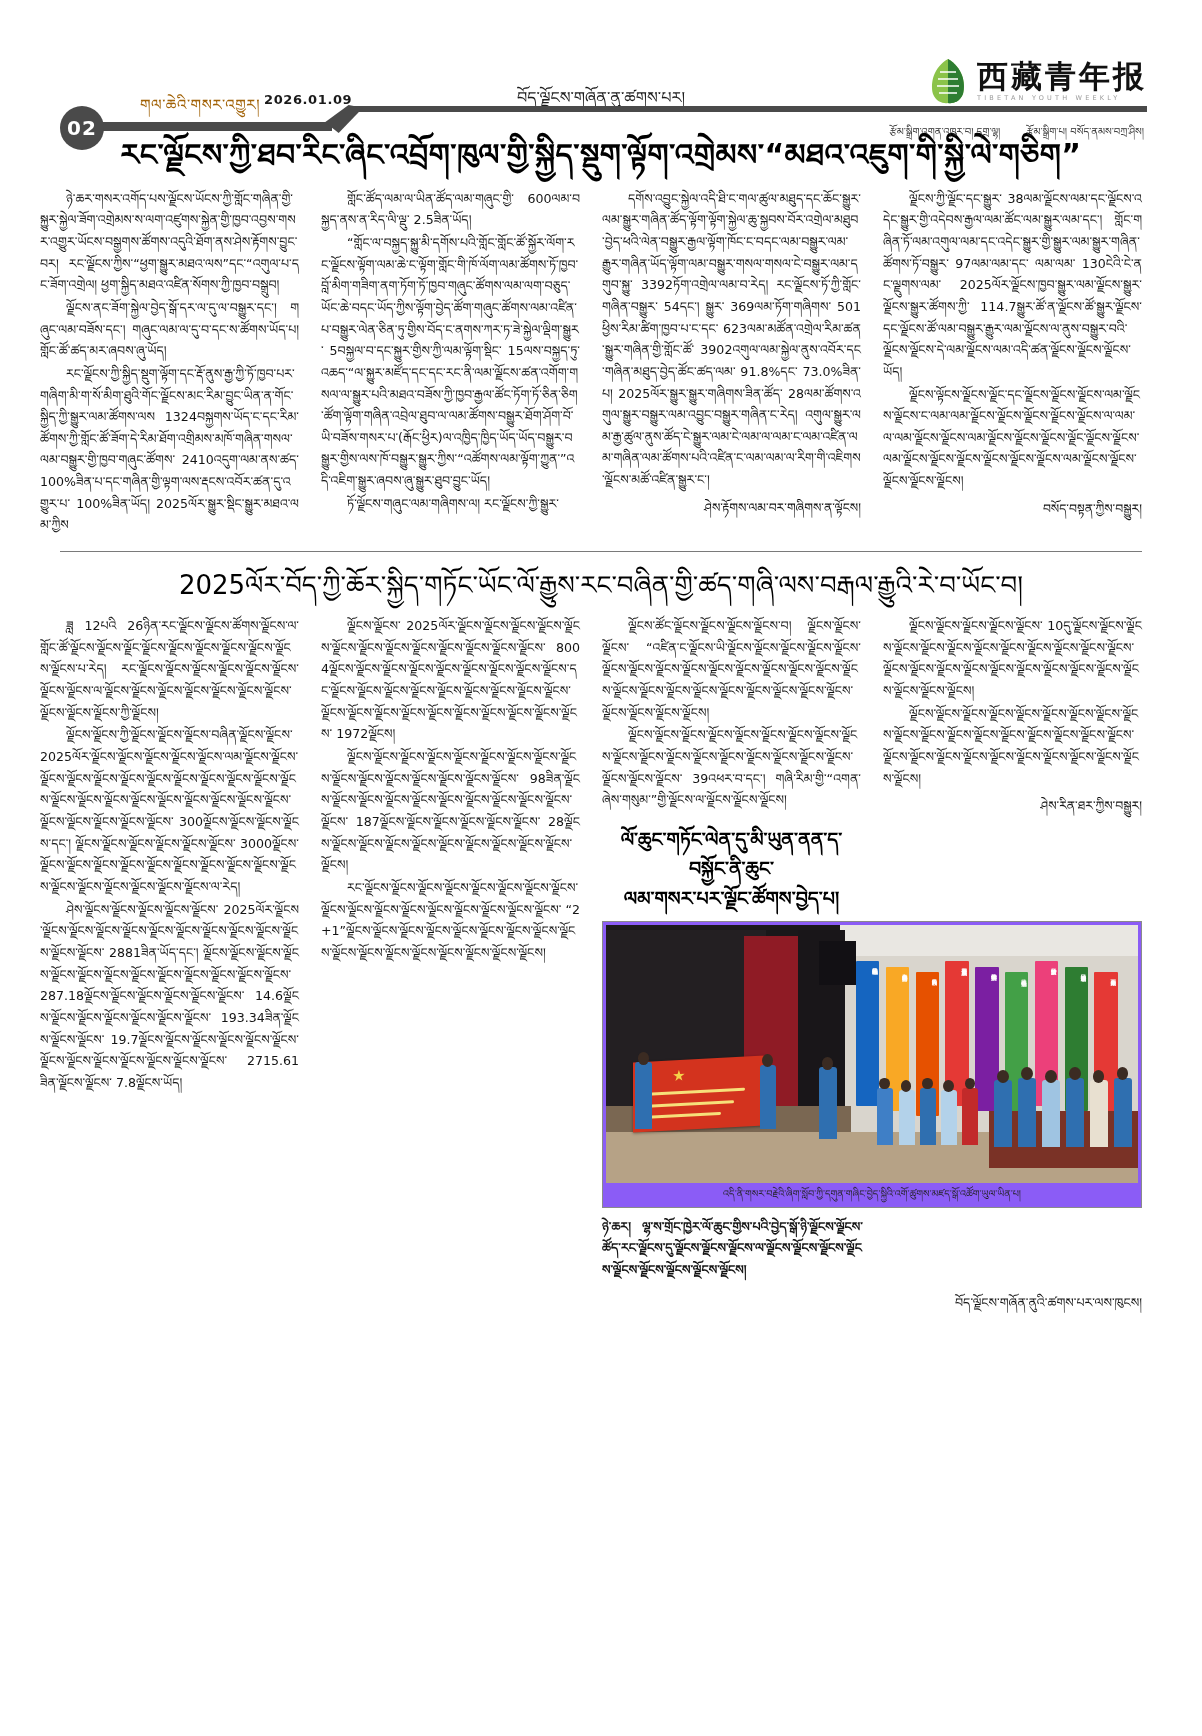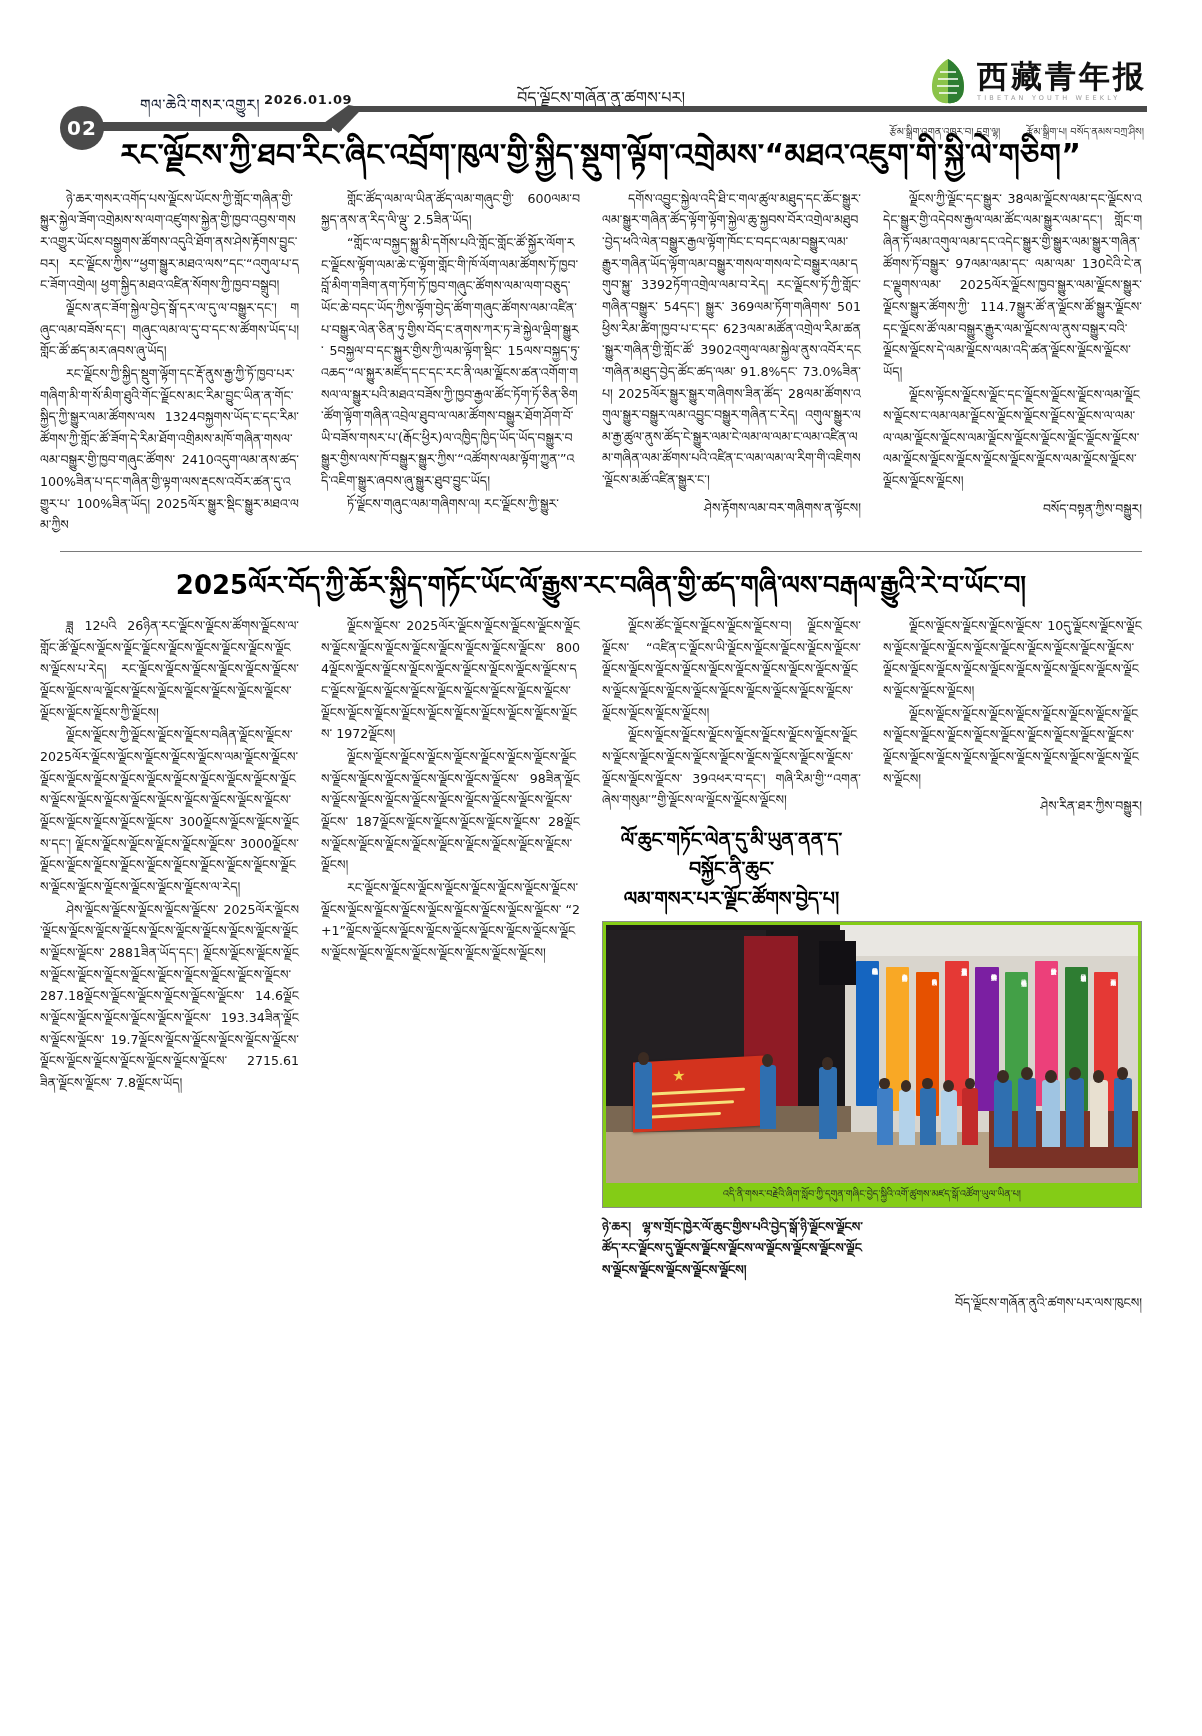--- a/index.html
+++ b/index.html
@@ -26,21 +26,21 @@
   }
   .folio-bar { position:absolute; left:92px; top:122px; width:240px; height:9px; background:#4a4a4a; z-index:2; }
   .folio-diag {
     position:absolute; left:325px; top:105px; width:38px; height:28px;
     background:#4a4a4a; z-index:2;
     clip-path: polygon(0% 62%, 62% 0%, 100% 10%, 36% 100%);
   }
   .rule-top { position:absolute; left:352px; top:106px; right:55px; height:6px; background:#4a4a4a; z-index:1; }
   .sec-label {
     position:absolute; left:140px; top:88px;
-    font-size:15px; color:#0f172a; letter-spacing:.5px;
+    font-size:15px; color:#a16207; letter-spacing:.5px;
   }
   .date-label {
     position:absolute; left:264px; top:92px;
     font-family:"DejaVu Sans", sans-serif; font-weight:bold; font-size:13px; color:#1a1a1a;
     letter-spacing:.6px;
   }
   .center-tib {
     position:absolute; left:0; right:0; top:80px; text-align:center;
     font-size:16px; color:#1a1a1a;
   }
@@ -58,21 +58,21 @@
     margin:20px 60px 0 60px; text-align:center;
     font-size:30px; line-height:1.52; color:#000; font-weight:bold;
     letter-spacing:.4px;
   }
   .headline-1 .l2 { display:block; }
 
   .hr-thin { margin:14px 60px 0 60px; border:0; border-top:1px solid #7a7a7a; }
 
   .headline-2 {
     margin:14px 60px 6px 60px; text-align:center;
-    font-size:26px; line-height:1.5; color:#000; font-weight:bold;
+    font-size:26px; line-height:1.5; color:#000; font-weight:normal;
   }
   .headline-3 {
     margin:4px 0 6px 0; text-align:center;
     font-size:19px; line-height:1.55; color:#000; font-weight:bold;
   }
 
   
   .cols {
     margin:10px 60px 0 40px;
     display:grid; grid-template-columns:repeat(4, 1fr); column-gap:22px;
@@ -82,21 +82,21 @@
     margin:0 0 1px 0;
     font-size:12.6px; line-height:1.72;
     text-align:justify; text-justify:inter-character;
     color:#141414;
     word-break:break-all;
   }
   .tcol p.indent { text-indent:26px; }
   .tcol .byline { text-align:right; margin-top:6px; font-size:12.4px; }
 
   
-  .photo-wrap { margin-top:8px; border:1px solid #8a8a8a; padding:3px; background:#84cc16; }
+  .photo-wrap { margin-top:8px; border:1px solid #8a8a8a; padding:3px; background:#8b5cf6; }
   .photo {
     position:relative; width:100%; height:258px; overflow:hidden;
     background:linear-gradient(#1d1b1d 0%, #272426 38%, #5c5350 60%, #a49078 100%);
   }
   .ph-ceiling { position:absolute; left:0; top:0; width:100%; height:30%; background:#1a181a; }
   .ph-ceiling2 { position:absolute; left:44%; top:0; width:56%; height:22%; background:#e9e7e2; }
   .ph-wall { position:absolute; left:44%; top:12%; width:56%; height:74%; background:#d9d5cd; }
   .ph-curtain-dark { position:absolute; left:0; top:2%; width:30%; height:80%; background:#231f22; }
   .ph-curtain-red { position:absolute; left:26%; top:4%; width:12%; height:76%; background:#8f1b25; }
   .ph-curtain-dark2 { position:absolute; left:36%; top:2%; width:9%; height:80%; background:#191619; }

